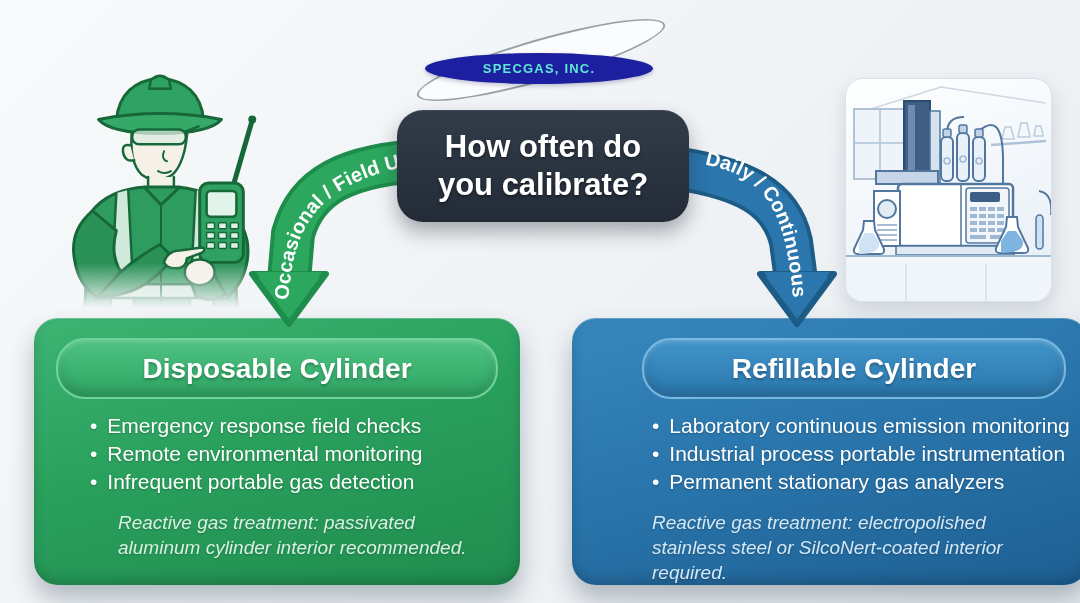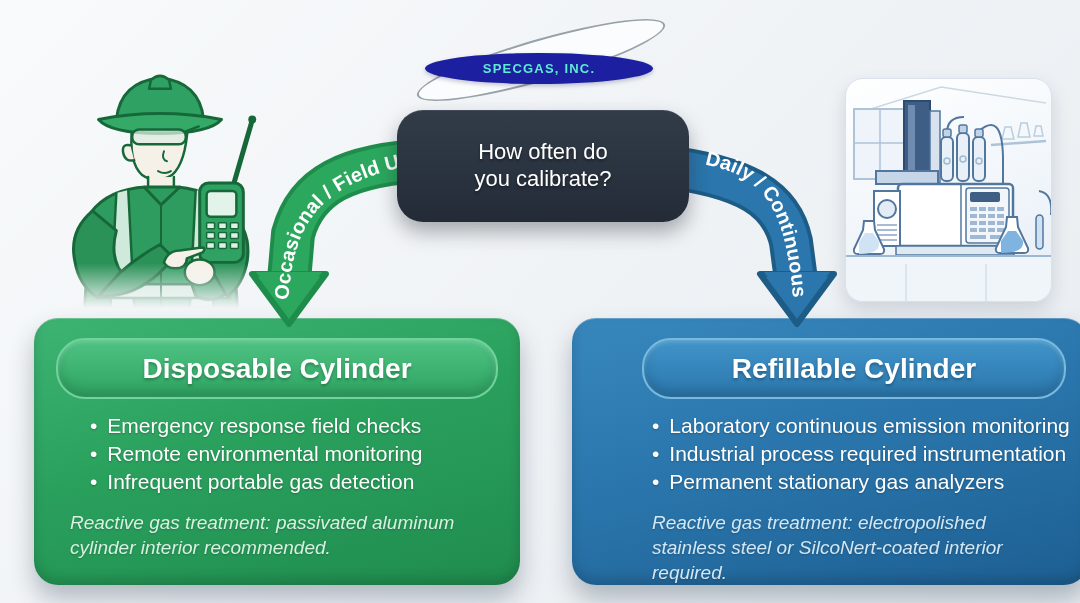--- a/index.html
+++ b/index.html
@@ -22,21 +22,21 @@
   .logo-text{color:#5eead4;font-size:13px;font-weight:700;letter-spacing:1.2px;}
   
   .question-box{
     position:absolute;left:397px;top:110px;width:292px;height:112px;border-radius:26px;
     background:linear-gradient(180deg,#323c49 0%,#2a3340 55%,#232b37 100%);
     box-shadow:0 10px 20px rgba(20,28,40,.35), inset 0 1px 0 rgba(255,255,255,.08);
     display:flex;flex-direction:column;align-items:center;justify-content:center;
     z-index:6;
   }
   .question-line{
-    color:#fff;font-size:22px;font-weight:400;line-height:1.22;
+    color:#fff;font-size:31px;font-weight:700;line-height:1.22;
     text-shadow:0 2px 3px rgba(0,0,0,.4);white-space:nowrap;
   }
   
   .arrows{position:absolute;left:0;top:0;width:1080px;height:603px;z-index:5;pointer-events:none;}
   .arrow-label{fill:#ffffff;font-family:"Liberation Sans",sans-serif;font-size:20px;font-weight:700;letter-spacing:.4px;}
   
   .worker{
     position:absolute;left:40px;top:60px;width:240px;height:248px;z-index:2;
     -webkit-mask-image:linear-gradient(180deg,#000 82%,transparent 100%);
     mask-image:linear-gradient(180deg,#000 82%,transparent 100%);
@@ -67,21 +67,21 @@
   .blue  ul{padding-left:32px;}
   .card li{
     list-style:none;color:#fff;font-size:21px;font-weight:500;line-height:28px;
     text-shadow:0 1px 2px rgba(0,0,0,.25);white-space:nowrap;
   }
   .card li::before{content:"•";margin-right:10px;}
   .card-note{
     margin:14px 28px 0;font-size:19px;font-style:italic;line-height:25px;
     text-shadow:0 1px 2px rgba(0,0,0,.2);
   }
-  .green .card-note{margin-left:36px;color:#d9f1e3;}
+  .green .card-note{margin-left:84px;color:#d9f1e3;}
   .blue  .card-note{margin-left:32px;color:#d3e7f4;}
 </style>
 </head>
 <body>
 
 <div class="stage">
 
   <div class="logo-wrap">
     <div class="logo-outline"></div>
     <div class="logo-ellipse">
@@ -243,19 +243,19 @@
     </ul>
     <div class="card-note">Reactive gas treatment: passivated aluminum cylinder interior recommended.</div>
   </div>
 
   <div class="card blue">
     <div class="card-pill">
       <span class="card-title">Refillable Cylinder</span>
     </div>
     <ul>
       <li>Laboratory continuous emission monitoring</li>
-      <li>Industrial process required instrumentation</li>
+      <li>Industrial process portable instrumentation</li>
       <li>Permanent stationary gas analyzers</li>
     </ul>
     <div class="card-note">Reactive gas treatment: electropolished stainless steel or SilcoNert-coated interior required.</div>
   </div>
 
 </div>
 
 </body></html>

